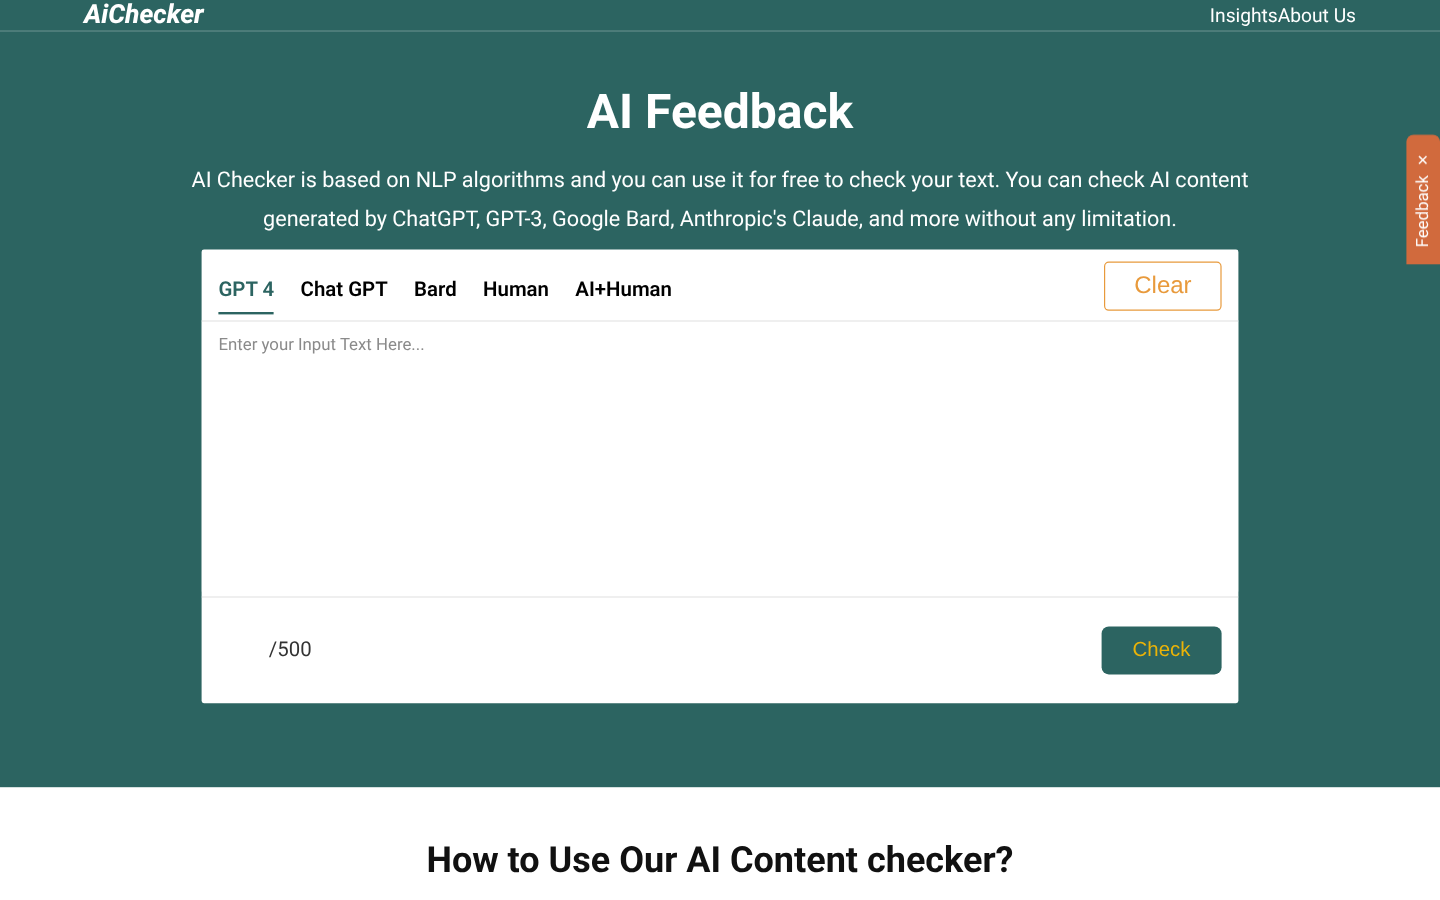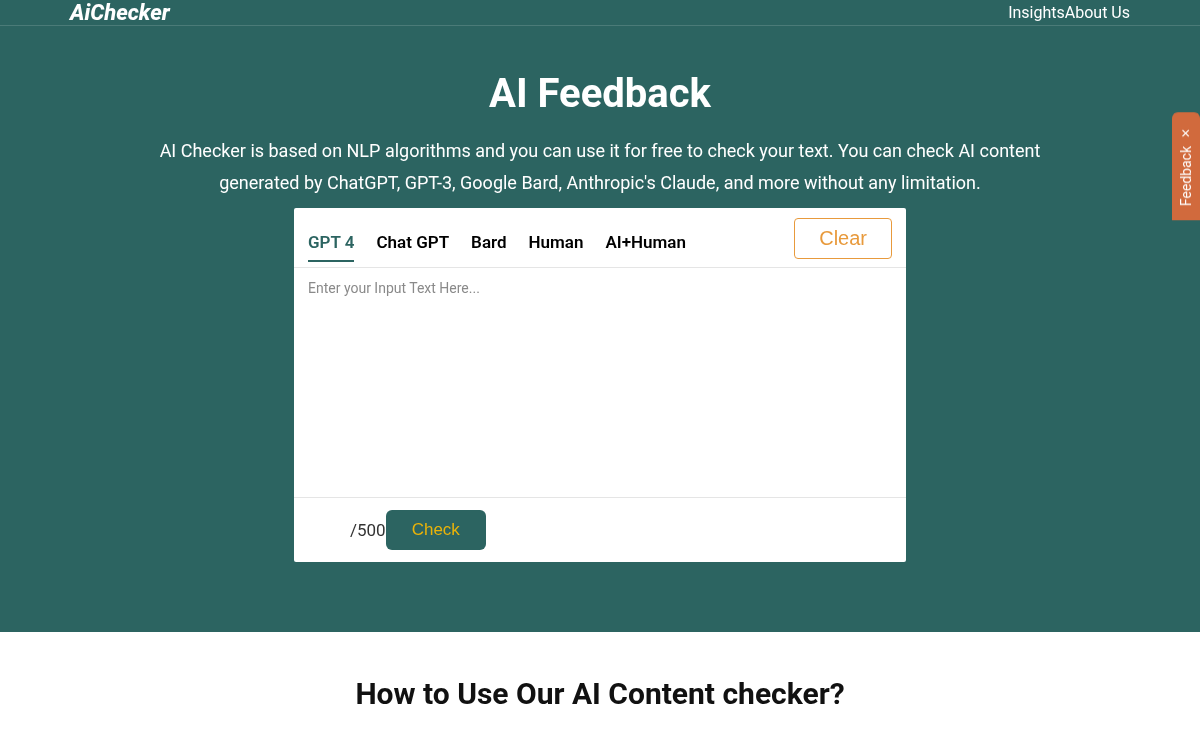--- a/index.html
+++ b/index.html
@@ -52,21 +52,21 @@
     }
     .hero-subtitle {
       font-size: 18px;
       line-height: 1.75;
       max-width: 940px;
       margin: 0 auto 10px;
       font-weight: 400;
     }
     .checker-panel {
       background: #fff;
-      width: 612px;
+      width: 864px;
       margin: 0 auto;
       border-radius: 2px;
       overflow: hidden;
     }
     .tabs-row {
       display: flex;
       align-items: center;
       justify-content: space-between;
       padding: 10px 14px 0 14px;
     }
@@ -106,23 +106,23 @@
       resize: none;
       outline: none;
       font-family: inherit;
       color: #333;
     }
     .input-area::placeholder {
       color: #8a8a8a;
     }
     .panel-footer {
       display: flex;
-      justify-content: flex-start;
-      align-items: center;
-      padding: 12px 14px;
+      justify-content: space-between;
+      align-items: center;
+      padding: 24px 14px;
       border-top: 1px solid #e5e5e5;
     }
     .counter {
       font-size: 17px;
       color: #333;
       padding-left: 42px;
     }
     .check-btn {
       background: #2c6461;
       color: #eab308;

